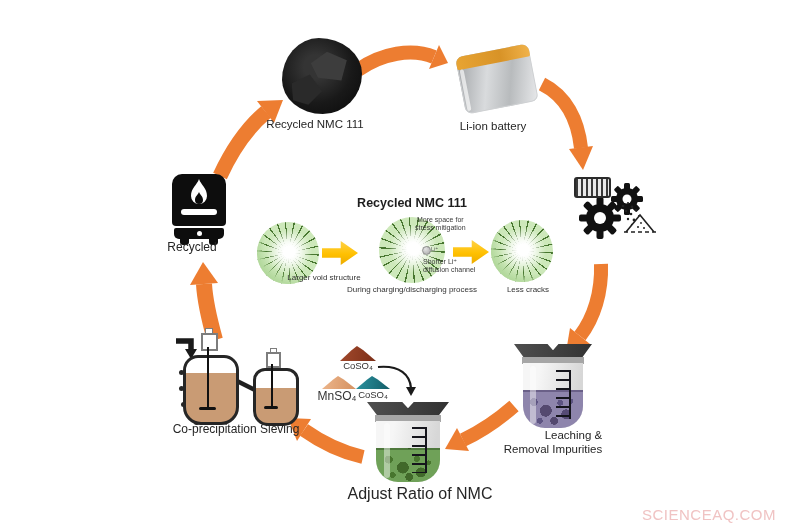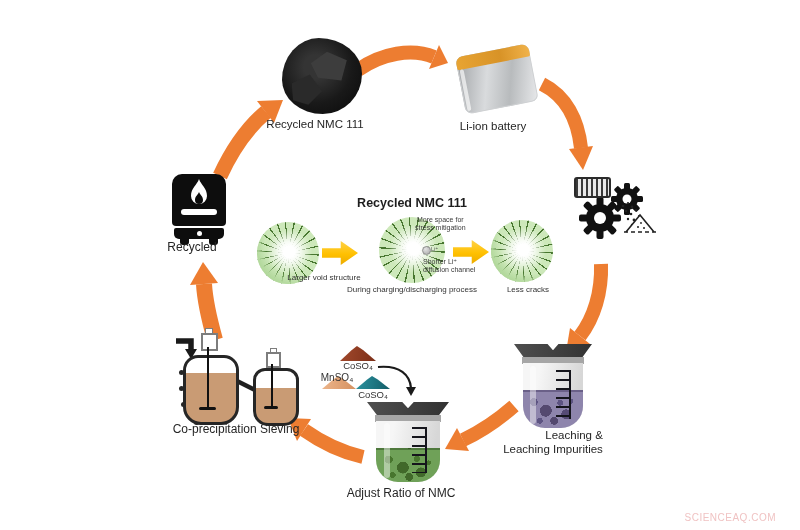--- a/index.html
+++ b/index.html
@@ -89,21 +89,21 @@
   .particle.mid .rim{background:radial-gradient(circle at 58% 42%,rgba(0,0,0,0) 0 72%,rgba(183,219,162,.6) 80%,#b5da9f 88%,#9cc985 100%);}
 
   
   .yarrow{position:absolute;width:36px;height:26px;background:linear-gradient(#ffd34d,#ffc000 55%,#eaa900);
       clip-path:polygon(0 32%,52% 32%,52% 4%,100% 50%,52% 96%,52% 68%,0 68%);}
 
   .ion{left:422px;top:246px;width:7px;height:7px;border-radius:50%;
        background:radial-gradient(circle at 35% 30%,#e3e3e3,#b9b9b9 70%,#9a9a9a);border:.5px solid #8f8f8f;}
   .ionlbl{left:431px;top:246px;font-size:5.5px;color:#555;}
 
-  .wm{position:absolute;right:24px;bottom:7px;font-size:10px;letter-spacing:.5px;color:#f0c3c3;}
+  .wm{position:absolute;right:24px;bottom:7px;font-size:15px;letter-spacing:.5px;color:#f0c3c3;}
   svg{display:block;}
 </style>
 </head>
 <body>
 
 <div id="fig">
 
   <svg class="abs" width="800" height="530" viewBox="0 0 800 530" style="left:0;top:0;">
     <g stroke="#ed7d31" fill="none" stroke-width="15">
       <path d="M220,176 C232,150 247,128 266,112"></path>
@@ -206,38 +206,38 @@
     <div class="flange"></div>
     <div class="bband"></div>
     <div class="bbody">
       <div class="liquid purple"></div>
       <div class="shine"></div>
       <div class="ticks"></div>
     </div>
   </div>
   <div class="lbl" style="left:553px;top:429px;text-align:right;">
     <span style="display:block">Leaching &amp;</span>
-    <span style="display:block">Leaching Impurities</span>
+    <span style="display:block">Removal Impurities</span>
   </div>
 
   <div class="beaker" style="left:367px;top:402px;width:82px;height:80px;">
     <div class="flange"></div>
     <div class="bband"></div>
     <div class="bbody">
       <div class="liquid green"></div>
       <div class="shine"></div>
       <div class="ticks"></div>
     </div>
   </div>
-  <div class="lbl" style="left:401px;top:487px;font-size:12px;">Adjust Ratio of NMC</div>
+  <div class="lbl" style="left:420px;top:487px;font-size:16px;">Adjust Ratio of NMC</div>
 
   <div class="pile" style="left:340px;top:346px;width:36px;height:15px;background:linear-gradient(100deg,#a2492c,#7c2f18);"></div>
   <div class="cap" style="left:358px;top:360px;font-size:9.5px;">CoSO₄</div>
   <div class="pile" style="left:322px;top:376px;width:34px;height:13px;background:linear-gradient(100deg,#edb68c,#d4905f);"></div>
-  <div class="cap" style="left:337px;top:372px;font-size:10px;">MnSO₄</div>
+  <div class="cap" style="left:337px;top:389px;font-size:12px;">MnSO₄</div>
   <div class="pile" style="left:356px;top:376px;width:34px;height:13px;background:linear-gradient(100deg,#2b93a0,#135d68);"></div>
   <div class="cap" style="left:373px;top:389px;font-size:9.5px;">CoSO₄</div>
 
   <div class="abs bumps"></div>
   <div class="vessel vL"></div>
   <div class="vessel vS"></div>
   <div class="nub" style="left:205px;top:328px;width:6px;height:5px;"></div>
   <div class="motor" style="left:201px;top:333px;width:13px;height:14px;"></div>
   <div class="shaft" style="left:206.5px;top:347px;height:62px;"></div>
   <div class="paddle" style="left:199px;top:407px;width:17px;"></div>

